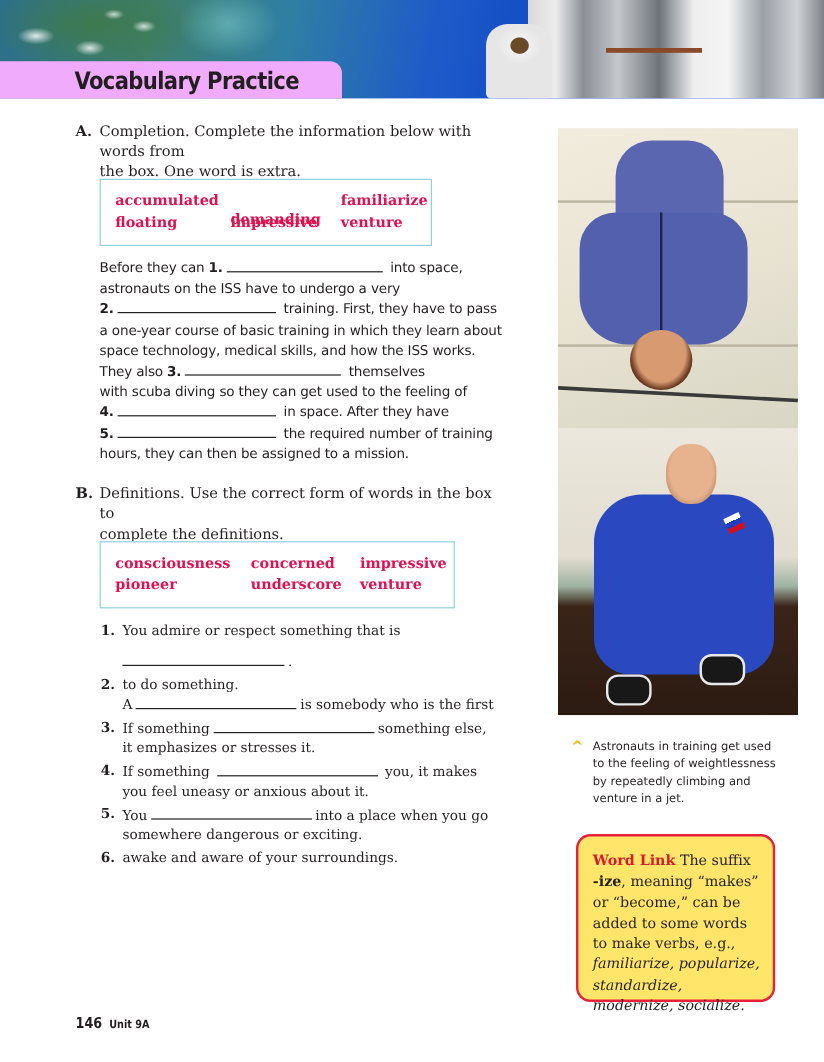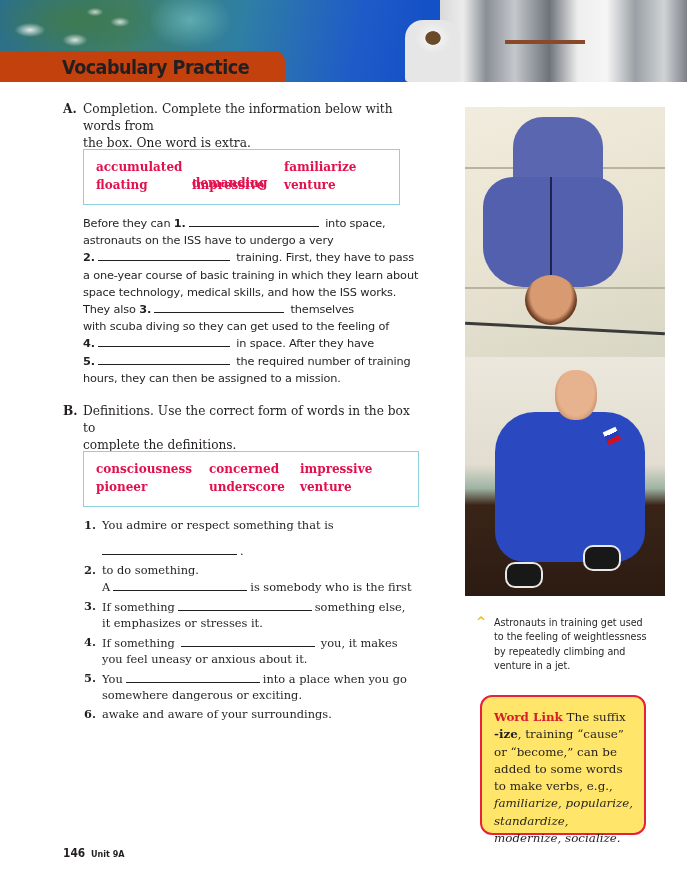--- a/index.html
+++ b/index.html
@@ -34,38 +34,38 @@
     .banner .astronaut {
       position: absolute; left: 405px; top: 20px; width: 55px; height: 62px;
       background: radial-gradient(ellipse 18px 16px at 28px 18px, #6b4a2a 40%, #f0f0f0 45%, #e6e6e6 100%);
       border-radius: 18px 18px 4px 4px;
     }
     .banner .beam {
       position: absolute; left: 505px; top: 40px; width: 80px; height: 4px; background: #8a4a2a;
     }
     .title-tab {
       position: absolute; left: 0; top: 51px; width: 285px; height: 31px;
-      background: #c2410c; border-top-right-radius: 10px;
+      background: #f0abfc; border-top-right-radius: 10px;
     }
     .title-tab .title {
       position: absolute; left: 62px; top: 4px;
       font-family: "DejaVu Sans", sans-serif; font-weight: bold; font-size: 20px;
       letter-spacing: -0.6px; color: #231f20; transform: scaleX(0.88); transform-origin: left center;
       white-space: nowrap;
     }
     
     .exercise-head {
       position: absolute; left: 63px; width: 360px;
       font-size: 12.2px; line-height: 17px;
     }
     .exercise-head .letter { position: absolute; left: 0; font-weight: bold; }
     .exercise-head .body { margin-left: 20px; display: block; }
     .exercise-head .label { font-weight: normal; }
     .wordbox {
-      position: absolute; border: 1.5px solid #8fd0e0; background: #fff; padding-left: 40px;
+      position: absolute; border: 1.5px solid #8fd0e0; background: #fff;
     }
     .wordbox .word {
       position: absolute; color: #e0114e; font-weight: bold; font-size: 12px;
       font-family: "DejaVu Serif", serif; white-space: nowrap;
     }
     .passage {
       position: absolute; left: 83px; top: 215px; width: 335px;
       font-family: "DejaVu Sans", sans-serif; font-size: 11.3px; line-height: 17.2px;
       letter-spacing: -0.15px;
     }
@@ -298,19 +298,19 @@
   <span class="text">
     <span>Astronauts in training get used</span><br>
     <span>to the feeling of weightlessness</span><br>
     <span>by repeatedly climbing and</span><br>
     <span>venture in a jet.</span>
   </span>
 </div>
 
 <div class="wordlink">
   <span class="wl-title">Word Link</span><span> The suffix</span>
-  <span class="suffix">-ize</span><span>, training “cause” or “become,” can be added to some words to make verbs, e.g., </span><span class="examples">familiarize, popularize, standardize, modernize, socialize.</span>
+  <span class="suffix">-ize</span><span>, meaning “makes” or “become,” can be added to some words to make verbs, e.g., </span><span class="examples">familiarize, popularize, standardize, modernize, socialize.</span>
 </div>
 
 <div class="footer">
   <span class="page-num">146</span>
   <span class="unit">Unit 9A</span>
 </div>
 
 </body></html>

